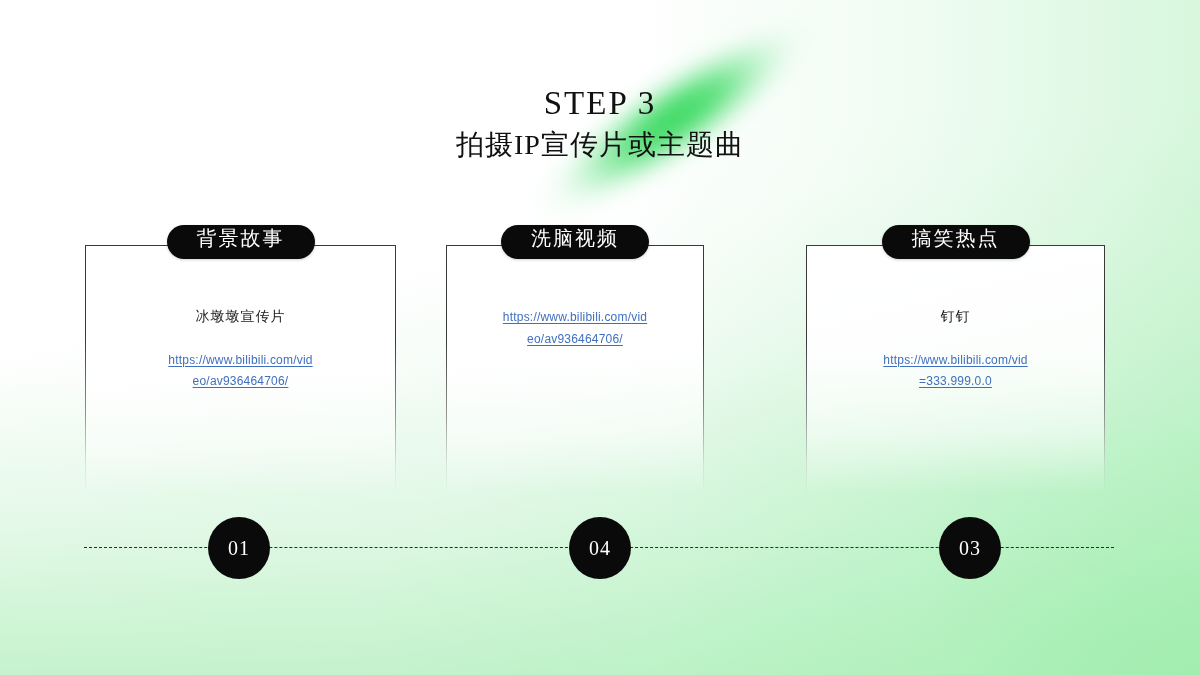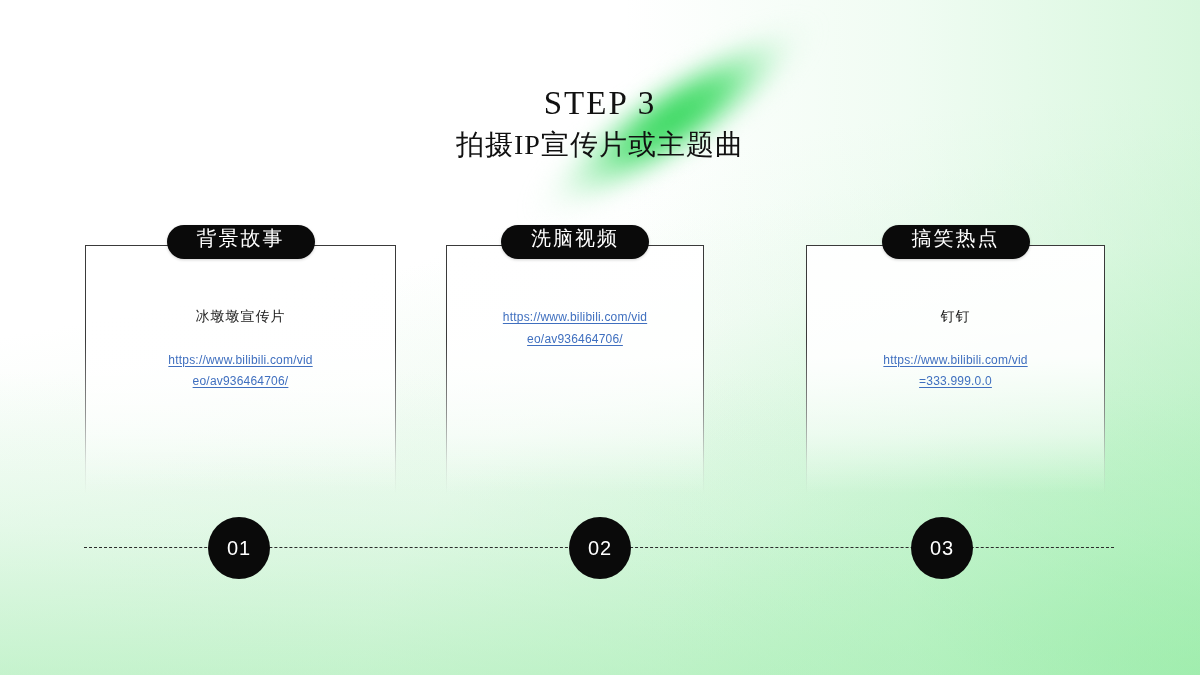--- a/index.html
+++ b/index.html
@@ -167,21 +167,21 @@
     top:517px;
     width:62px; height:62px;
     border-radius:50%;
     background:#0a0a0a;
     color:#ffffff;
     display:flex;
     align-items:center;
     justify-content:center;
     font-size:20px;
     letter-spacing:1px;
-    font-family:Liberation Sans, sans-serif;
+    font-family:Liberation Serif, serif;
   }
 </style>
 </head>
 <body>
 
 <div id="slide">
 
   <div class="bg-layer bg-base"></div>
   <div class="bg-layer bg-bottom-wash"></div>
   <div class="bg-layer bg-right-wash"></div>
@@ -220,16 +220,16 @@
     <div class="card-body">
       <div class="card-title">钉钉</div>
       <span class="card-link">https://www.bilibili.com/vid</span>
       <span class="card-link">=333.999.0.0</span>
     </div>
   </div>
 
   <div class="timeline"></div>
 
   <div class="node" style="left:208px;">01</div>
-  <div class="node" style="left:569px;">02</div>
-  <div class="node" style="left:911px;">03</div>
+  <div class="node" style="left:569px;">04</div>
+  <div class="node" style="left:939px;">03</div>
 
 </div>
 
 </body></html>

